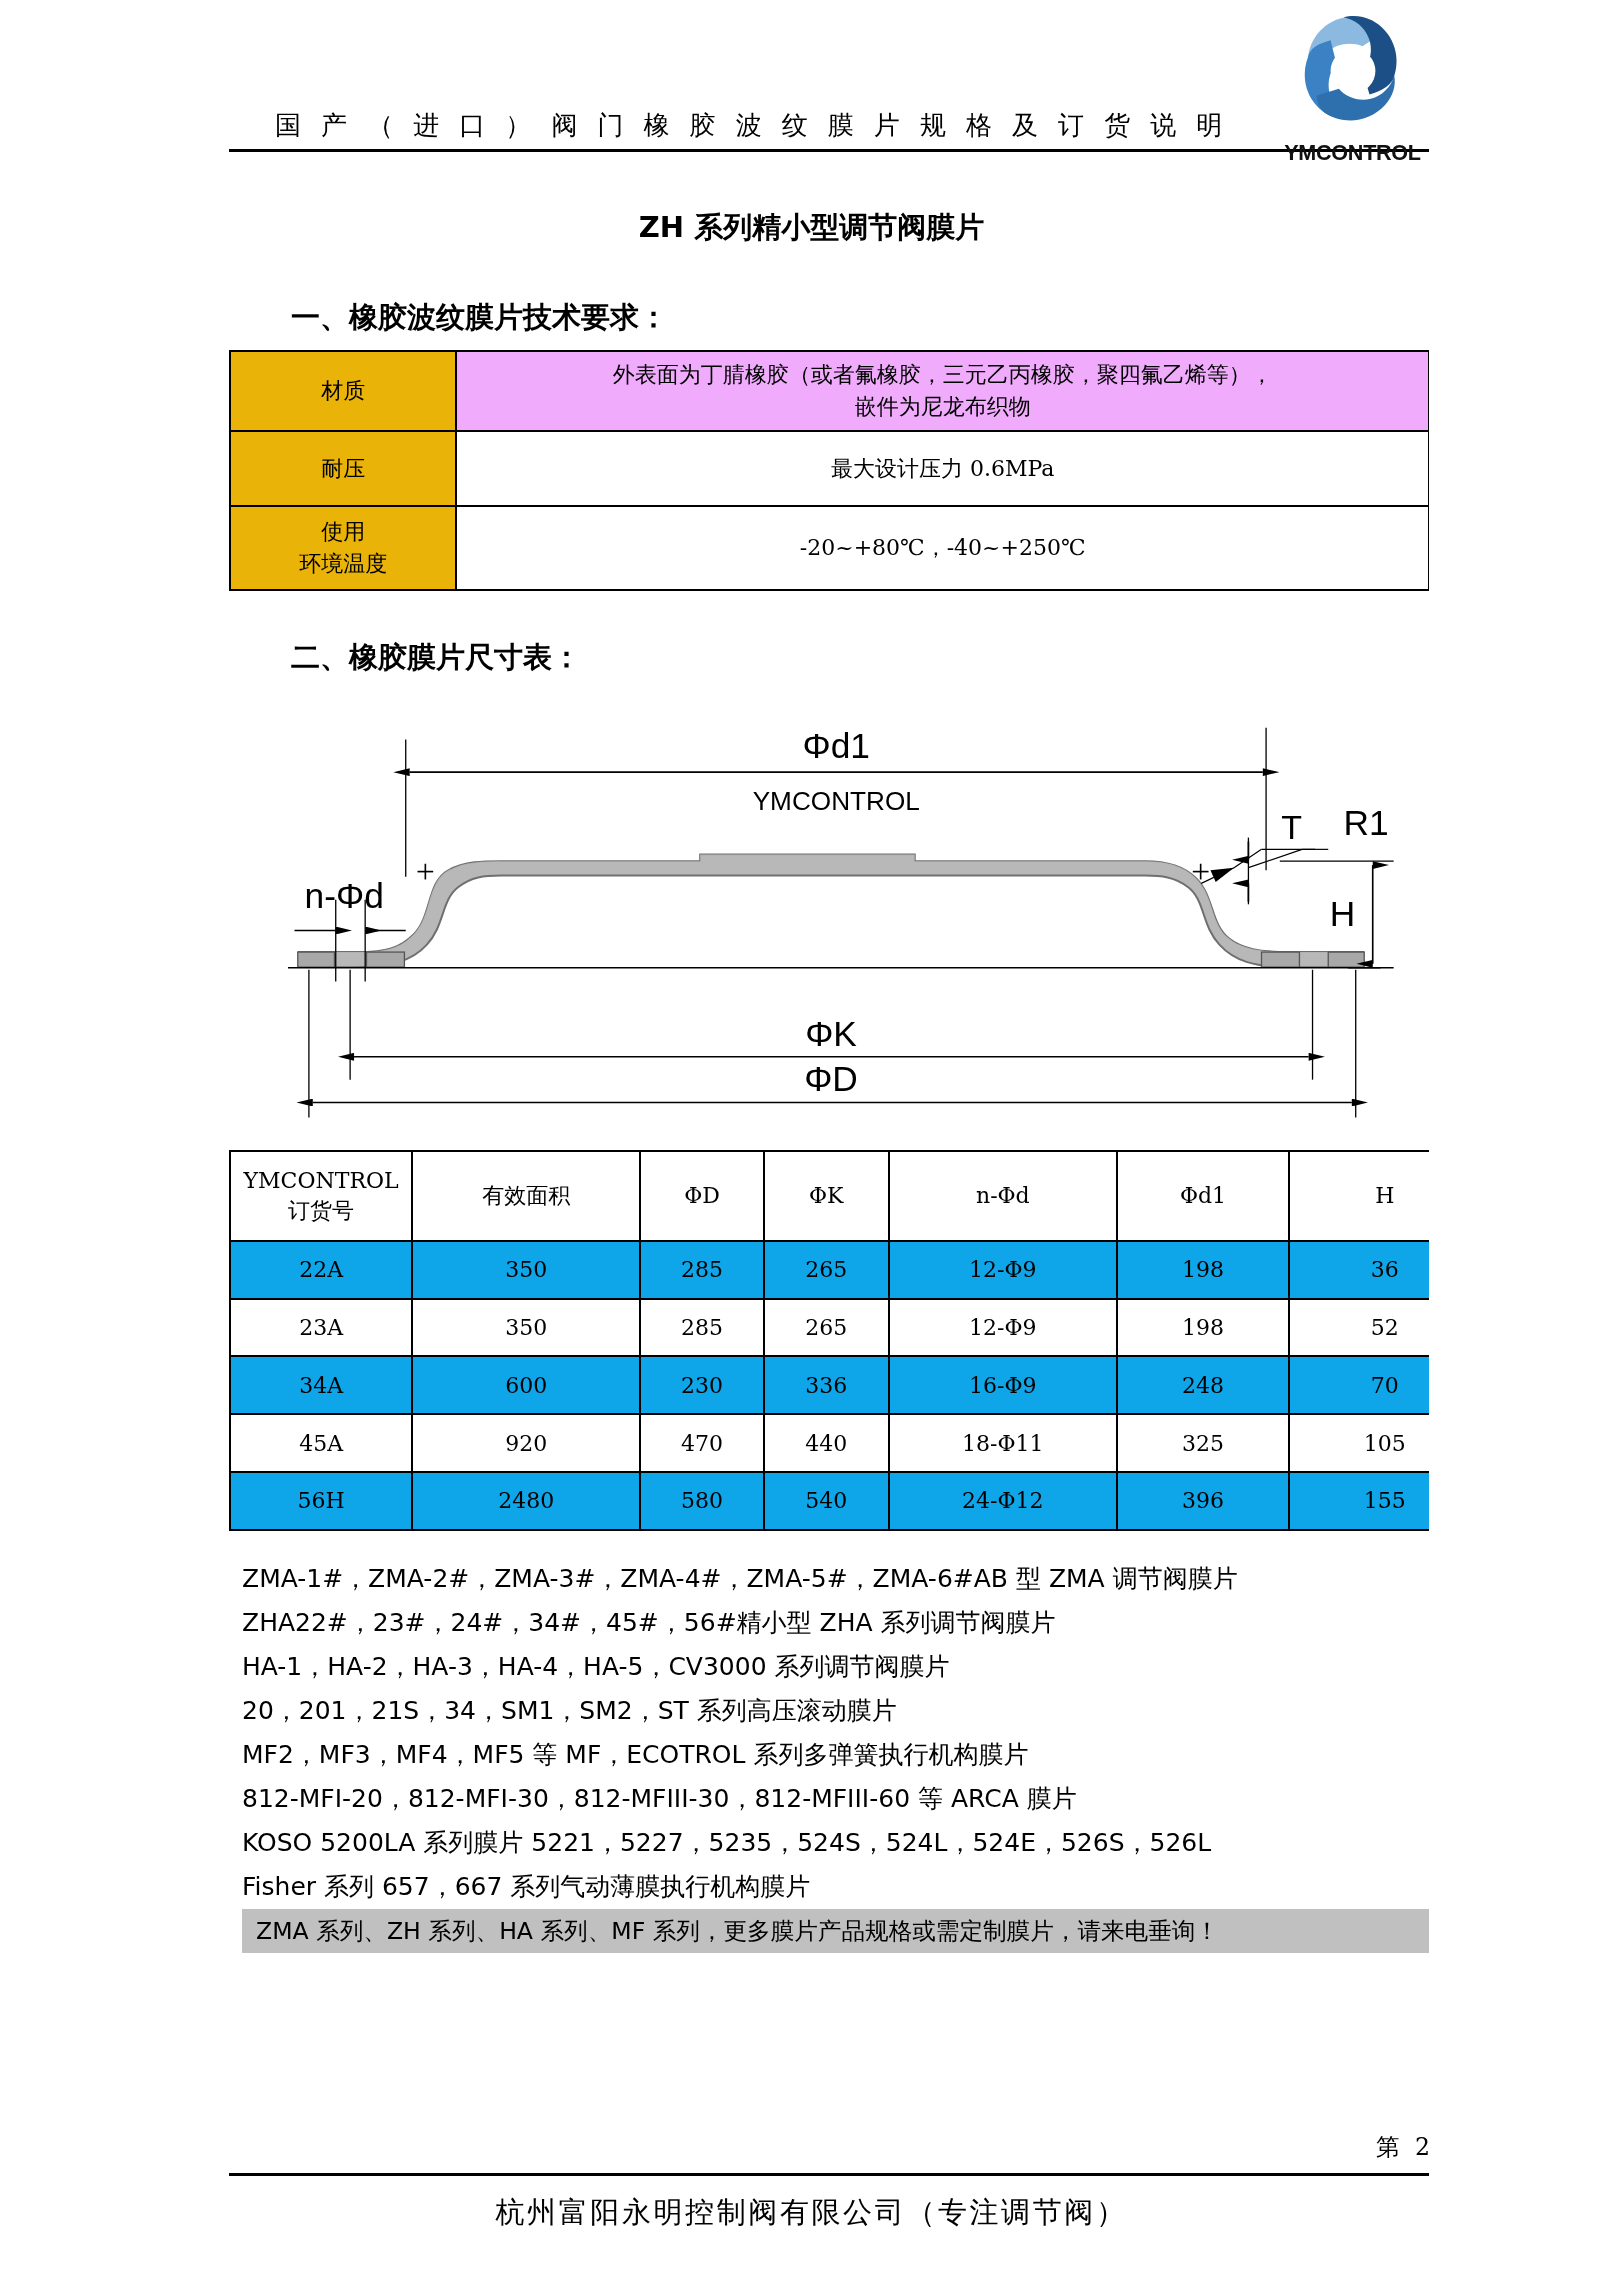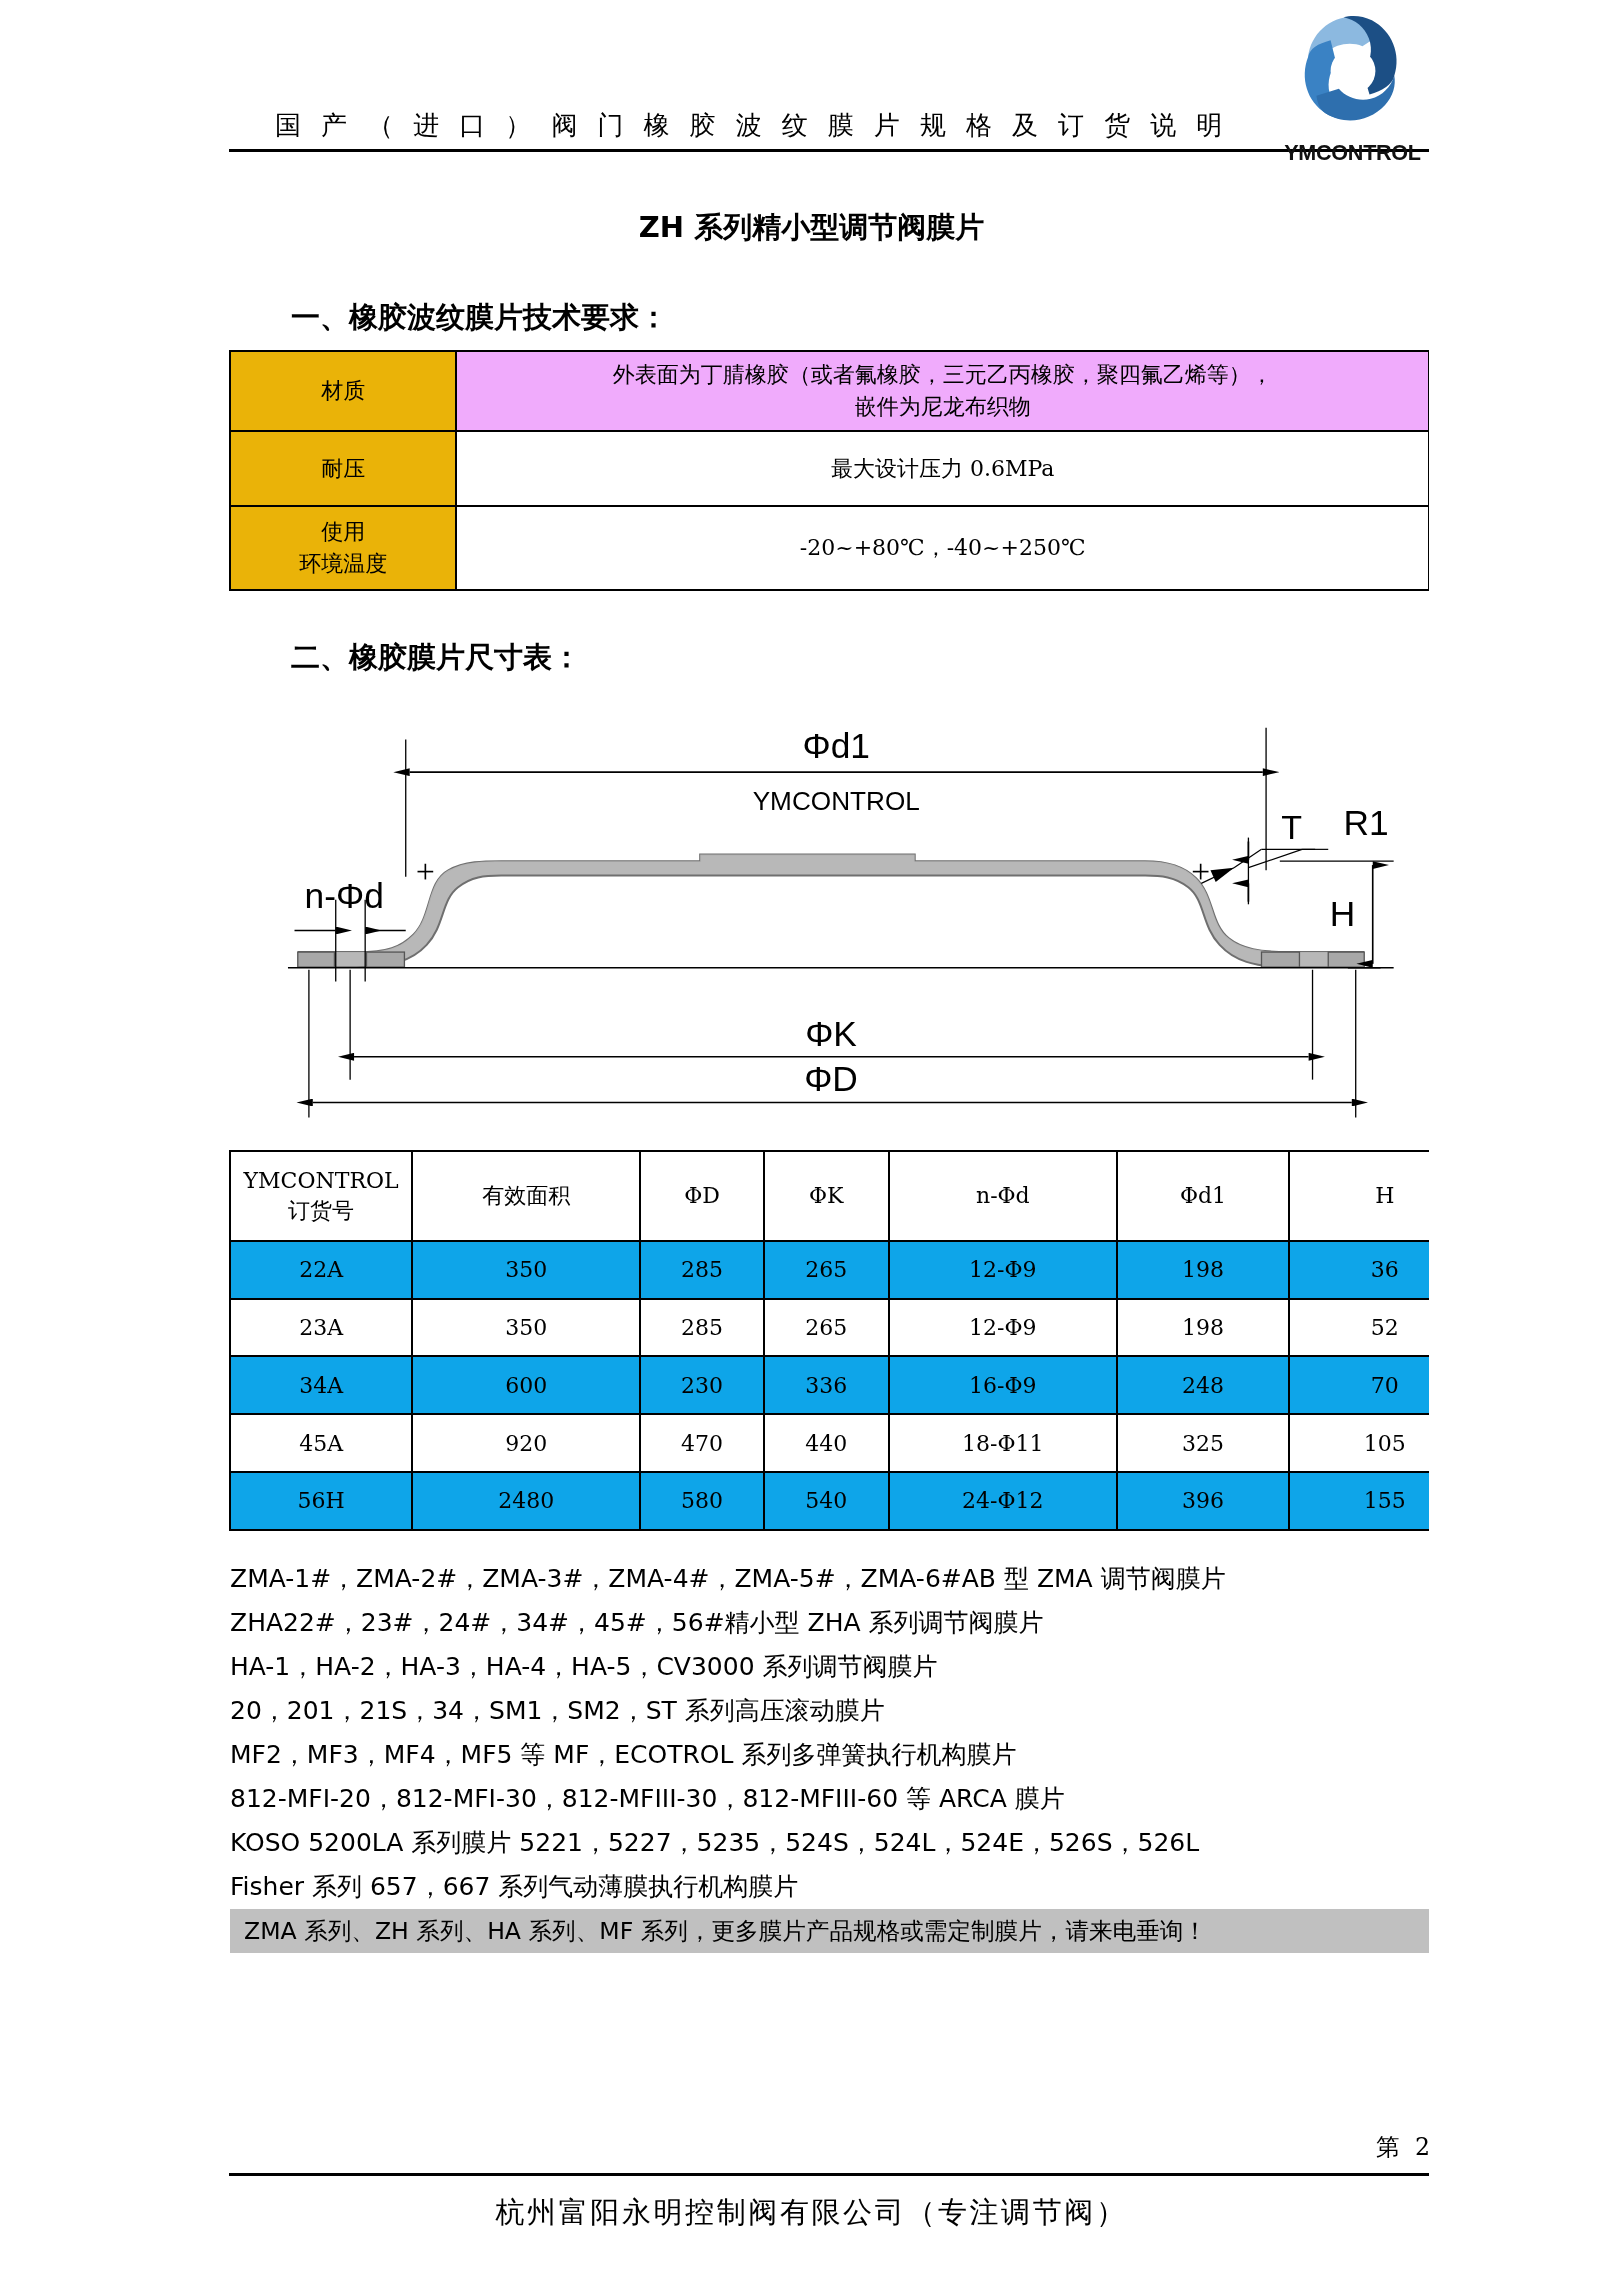--- a/index.html
+++ b/index.html
@@ -164,20 +164,21 @@
     top: 1557px;
     width: 1204px;
   }
   .prodline {
     font-family: "DejaVu Sans", "Liberation Sans", sans-serif;
     font-size: 25px;
     line-height: 44px;
     height: 44px;
     white-space: nowrap;
     color: #000;
+    margin-left: 12px;
   }
   .prodline.highlight {
     background: #c0c0c0;
     font-size: 23.6px;
     padding-left: 14px;
   }
 
   
   .footer-page {
     position: absolute;

